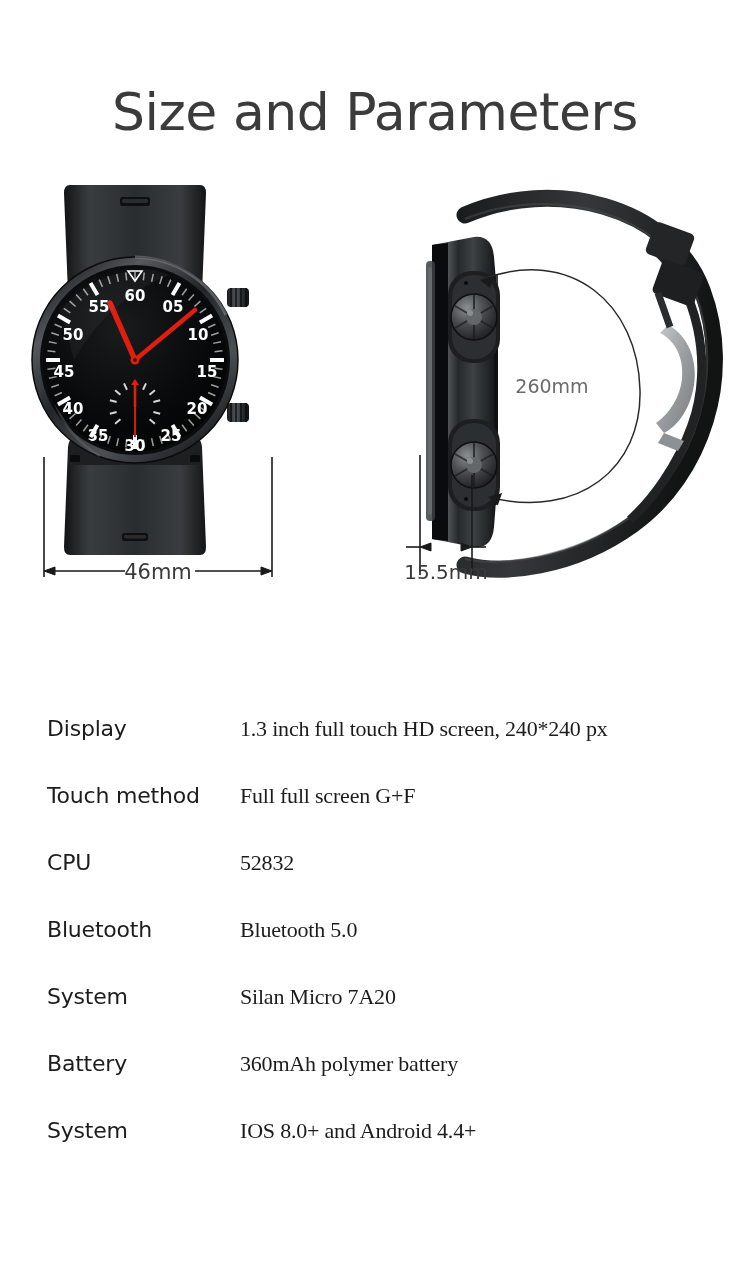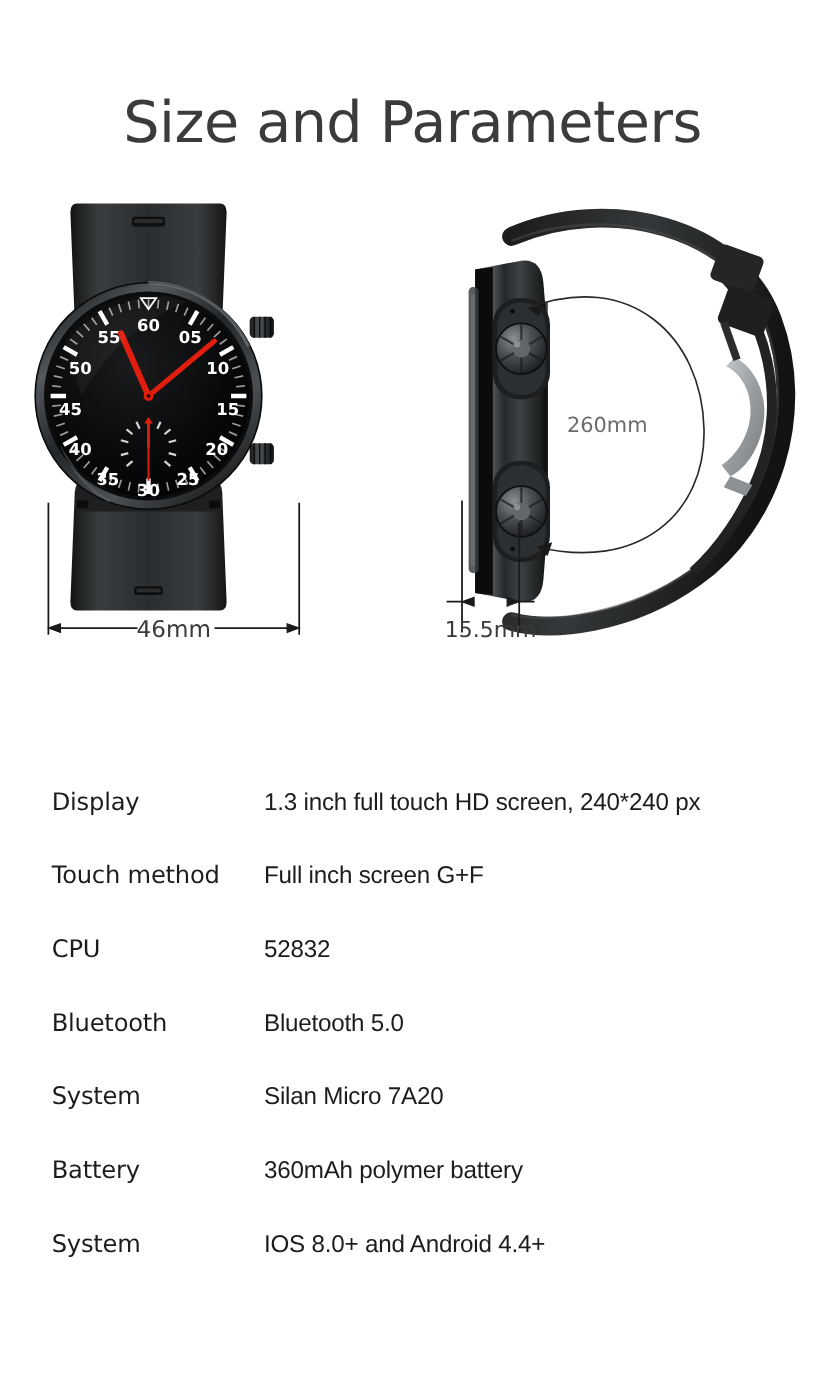--- a/index.html
+++ b/index.html
@@ -57,21 +57,21 @@
     flex: 0 0 193px;
     font-size: 22px;
     color: #1c1c1c;
     font-family: "DejaVu Sans", sans-serif;
     font-weight: 400;
     letter-spacing: -0.2px;
   }
   .spec-value {
     font-size: 22px;
     color: #1c1c1c;
-    font-family: Liberation Sans, sans-serif;
+    font-family: Liberation Serif, serif;
     font-weight: 400;
     letter-spacing: -0.2px;
   }
 
   
 </style>
 </head>
 <body>
 
 <div class="page">
@@ -402,21 +402,21 @@
 
   <div class="specs">
 
     <div class="spec-row">
       <div class="spec-label">Display</div>
       <div class="spec-value">1.3 inch full touch HD screen, 240*240 px</div>
     </div>
 
     <div class="spec-row">
       <div class="spec-label">Touch method</div>
-      <div class="spec-value">Full inch screen G+F</div>
+      <div class="spec-value">Full full screen G+F</div>
     </div>
 
     <div class="spec-row">
       <div class="spec-label">CPU</div>
       <div class="spec-value">52832</div>
     </div>
 
     <div class="spec-row">
       <div class="spec-label">Bluetooth</div>
       <div class="spec-value">Bluetooth 5.0</div>

